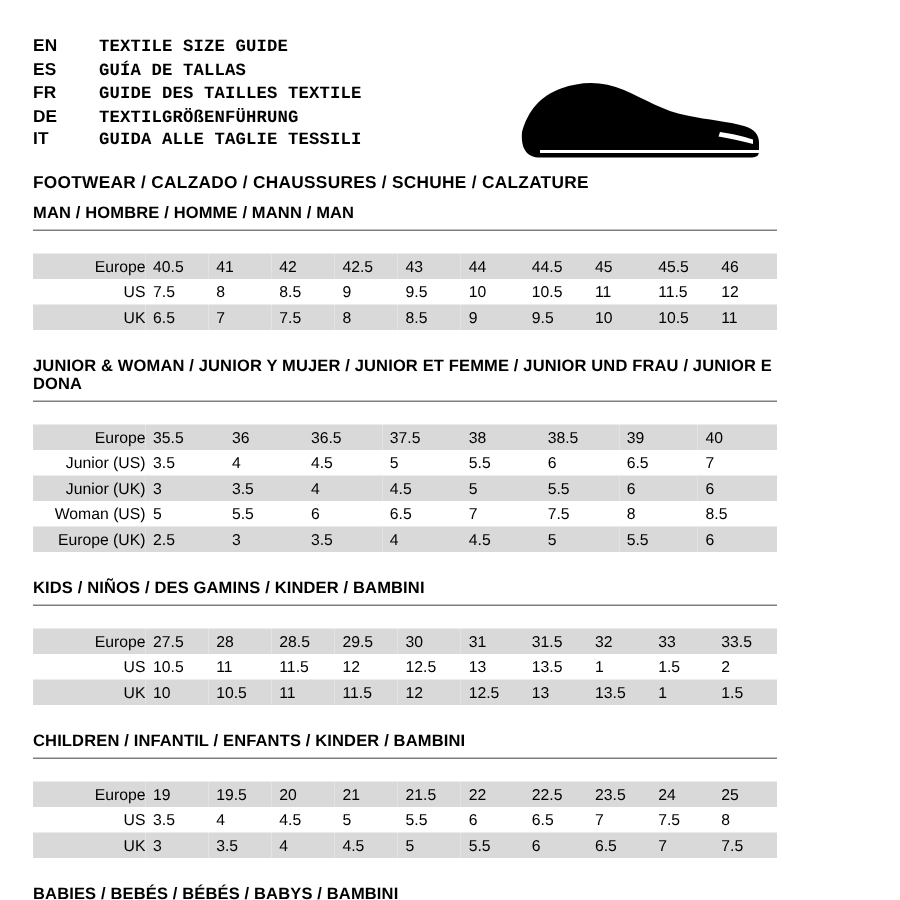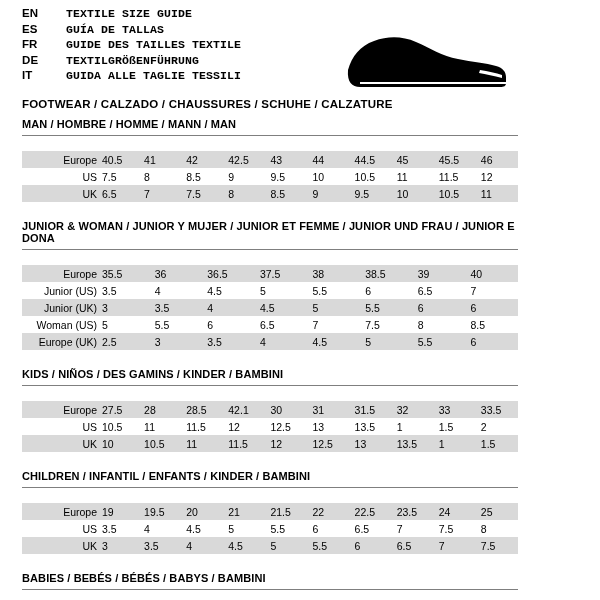--- a/index.html
+++ b/index.html
@@ -12,21 +12,21 @@
     height: 600px;
     font-family: "Liberation Sans", sans-serif;
     color: #000000;
     overflow: hidden;
   }
   .page {
     position: relative;
     width: 540px;
     height: 600px;
     box-sizing: border-box;
-    padding: 6px 22px 0 22px;
+    padding: 24px 22px 0 22px;
   }
 
   
   .header {
     position: relative;
     height: 92px;
   }
   .lang-table {
     border-collapse: collapse;
   }
@@ -251,21 +251,21 @@
       </div>
       <div class="section kids">
         <div class="section-title">KIDS / NIÑOS / DES GAMINS / KINDER / BAMBINI</div>
         <table class="size-table">
           <tbody>
             <tr class="shaded">
               <td class="label">Europe</td>
               <td>27.5</td>
               <td>28</td>
               <td>28.5</td>
-              <td>42.1</td>
+              <td>29.5</td>
               <td>30</td>
               <td>31</td>
               <td>31.5</td>
               <td>32</td>
               <td>33</td>
               <td>33.5</td>
             </tr>
             <tr>
               <td class="label">US</td>
               <td>10.5</td>

